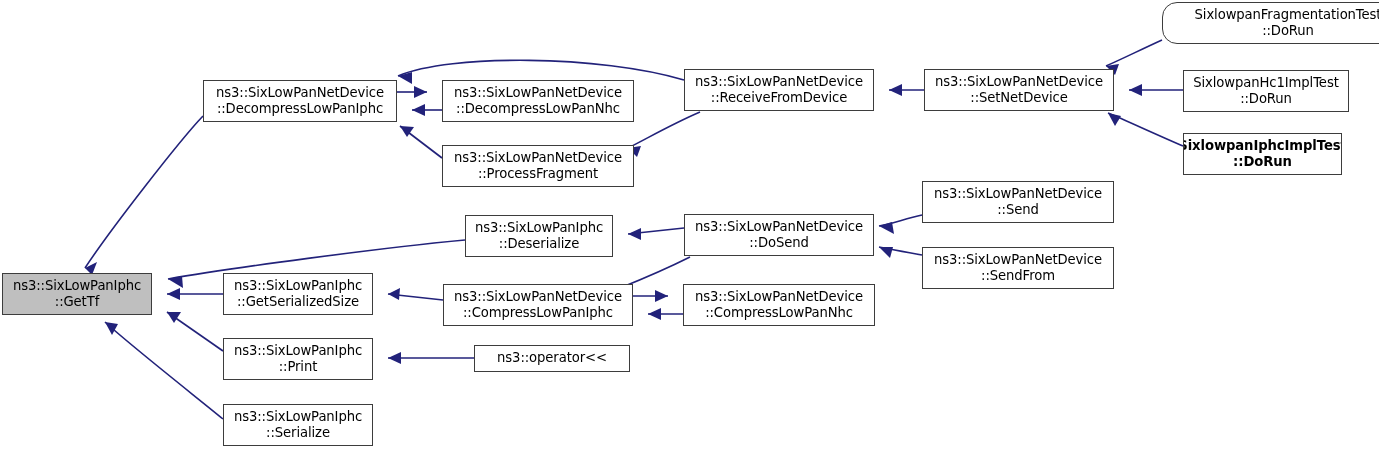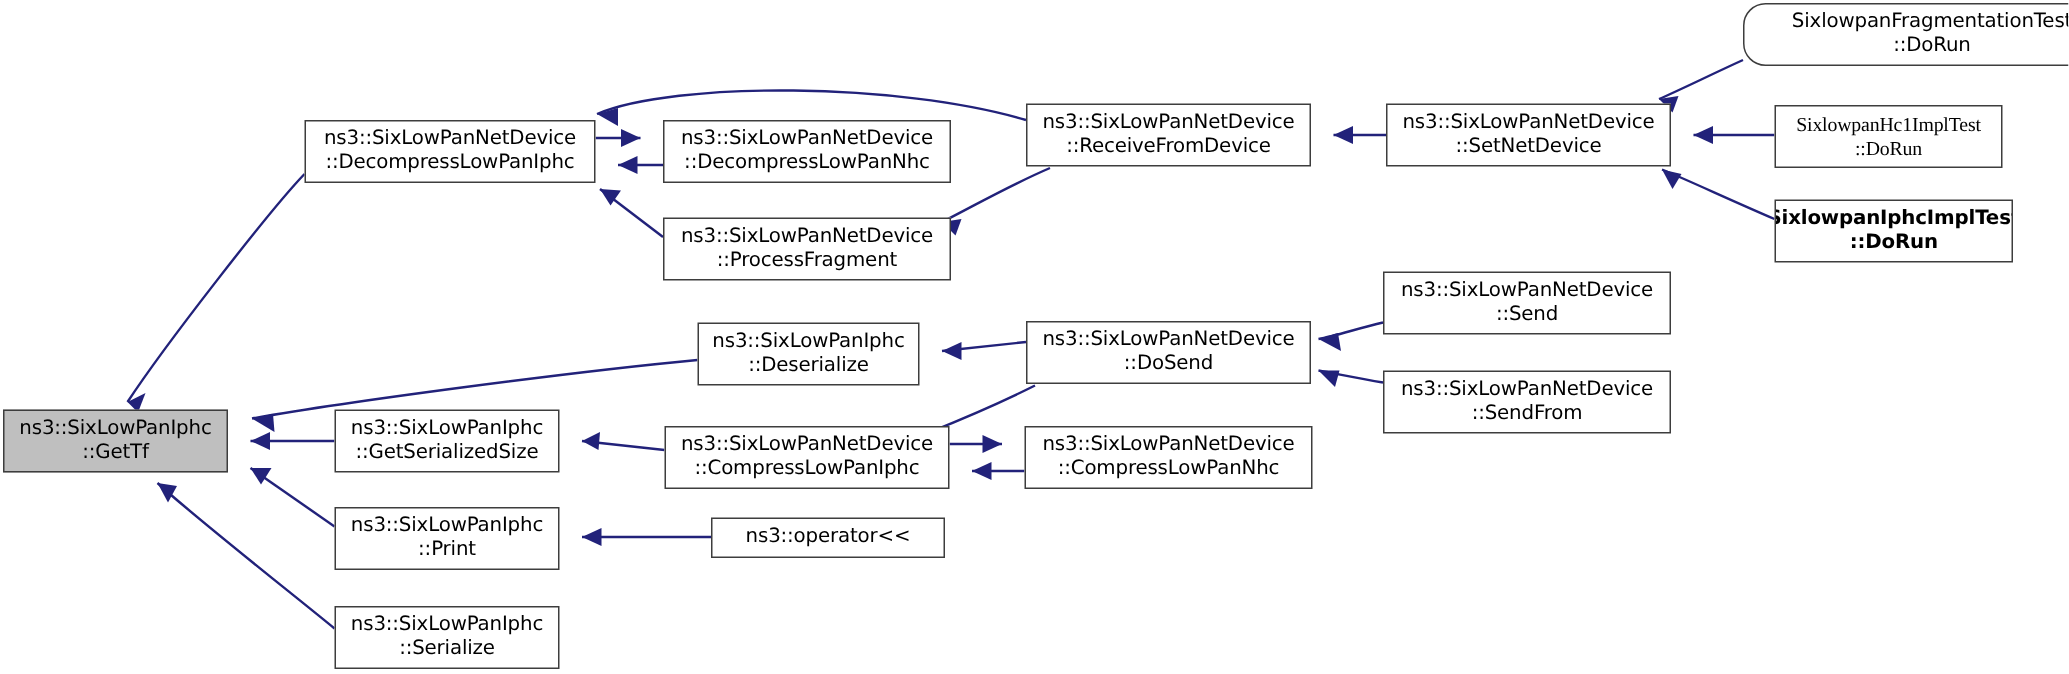--- a/index.html
+++ b/index.html
@@ -116,21 +116,21 @@
       <div class="gnode" style="left: 442px; top: 80px; width: 192px; height: 42px;"><span class="gnode-label">ns3::SixLowPanNetDevice
 ::DecompressLowPanNhc</span></div>
       <div class="gnode" style="left: 442px; top: 145px; width: 192px; height: 42px;"><span class="gnode-label">ns3::SixLowPanNetDevice
 ::ProcessFragment</span></div>
       <div class="gnode" style="left: 684px; top: 69px; width: 190px; height: 42px;"><span class="gnode-label">ns3::SixLowPanNetDevice
 ::ReceiveFromDevice</span></div>
       <div class="gnode" style="left: 924px; top: 69px; width: 190px; height: 42px;"><span class="gnode-label">ns3::SixLowPanNetDevice
 ::SetNetDevice</span></div>
       <div class="gnode" style="left: 1162px; top: 2px; width: 252px; height: 42px; border-radius: 15px;"><span class="gnode-label">SixlowpanFragmentationTest
 ::DoRun</span></div>
-      <div class="gnode" style="left: 1183px; top: 70px; width: 152px; height: 42px; font-family: Liberation Serif, serif;"><span class="gnode-label">SixlowpanHc1ImplTest
+      <div class="gnode" style="left: 1183px; top: 70px; width: 166px; height: 42px;"><span class="gnode-label">SixlowpanHc1ImplTest
 ::DoRun</span></div>
       <div class="gnode" style="left: 1183px; top: 133px; width: 159px; height: 42px; font-weight: bold;"><span class="gnode-label">SixlowpanIphcImplTest
 ::DoRun</span></div>
       <div class="gnode" style="left: 465px; top: 215px; width: 148px; height: 42px;"><span class="gnode-label">ns3::SixLowPanIphc
 ::Deserialize</span></div>
       <div class="gnode" style="left: 684px; top: 214px; width: 190px; height: 42px;"><span class="gnode-label">ns3::SixLowPanNetDevice
 ::DoSend</span></div>
       <div class="gnode" style="left: 922px; top: 181px; width: 192px; height: 42px;"><span class="gnode-label">ns3::SixLowPanNetDevice
 ::Send</span></div>
       <div class="gnode" style="left: 922px; top: 247px; width: 192px; height: 42px;"><span class="gnode-label">ns3::SixLowPanNetDevice

